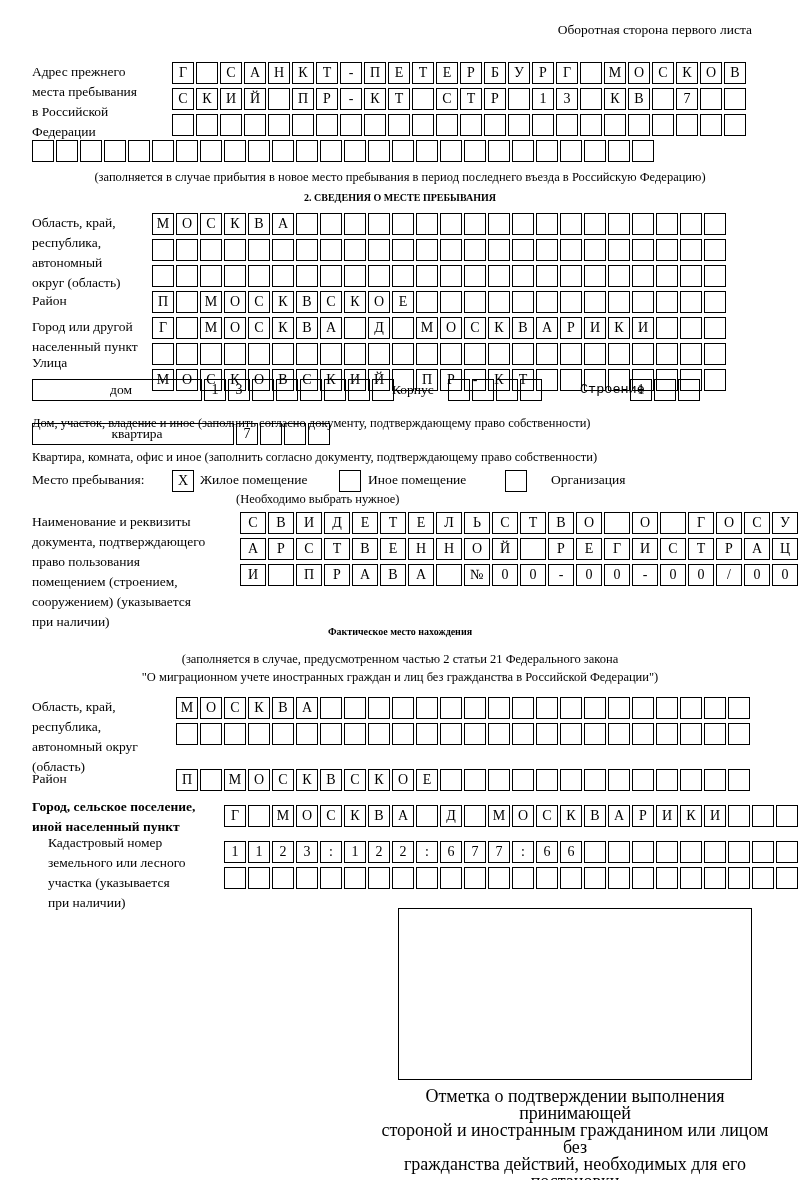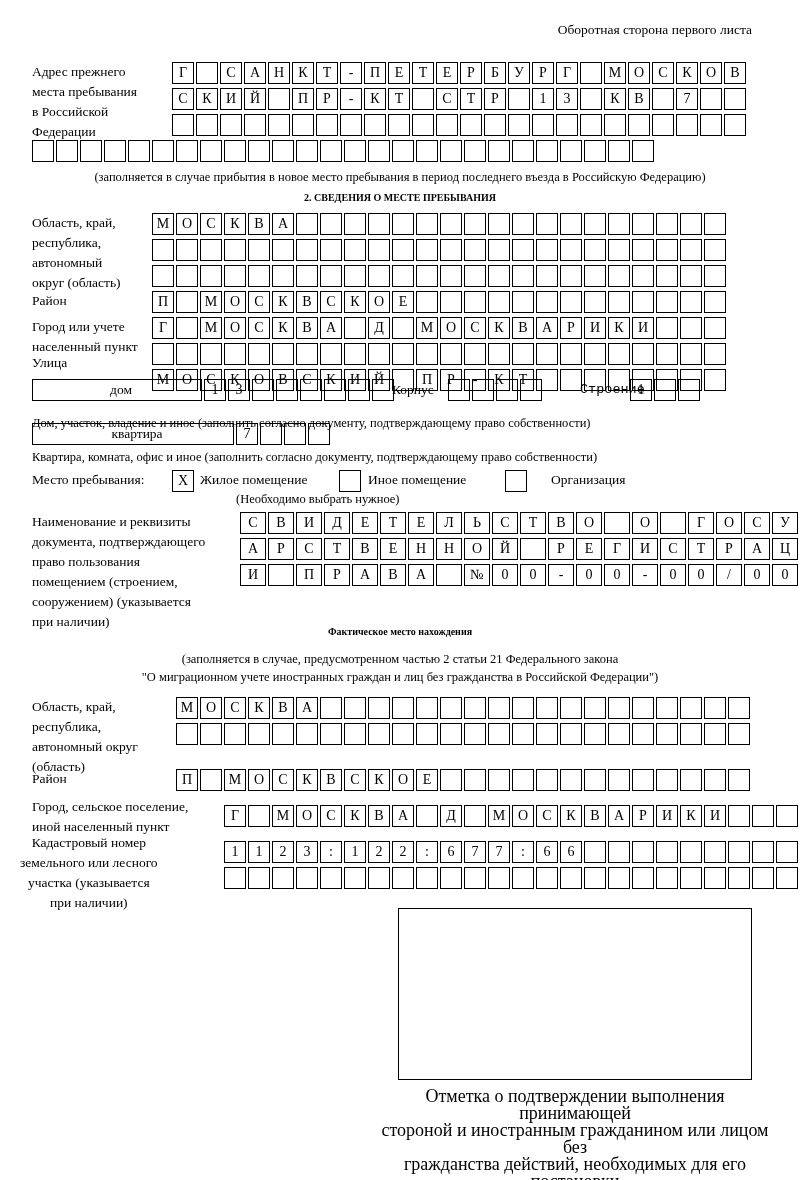--- a/index.html
+++ b/index.html
@@ -311,21 +311,21 @@
       <div class="cell"></div>
       <div class="cell"></div>
       <div class="cell"></div>
       <div class="cell"></div>
       <div class="cell"></div>
       <div class="cell"></div>
       <div class="cell"></div>
       <div class="cell"></div>
     </div>
 
-  <div class="lbl" style="left:32px;top:317px;">Город или учете
+  <div class="lbl" style="left:32px;top:317px;">Город или другой
 населенный пункт</div>
   <div class="cells" id="s2-city-1" style="left:152px;top:317px;">
       <div class="cell">Г</div>
       <div class="cell"></div>
       <div class="cell">М</div>
       <div class="cell">О</div>
       <div class="cell">С</div>
       <div class="cell">К</div>
       <div class="cell">В</div>
       <div class="cell">А</div>
@@ -601,21 +601,21 @@
       <div class="cell"></div>
       <div class="cell"></div>
       <div class="cell"></div>
       <div class="cell"></div>
       <div class="cell"></div>
       <div class="cell"></div>
       <div class="cell"></div>
       <div class="cell"></div>
     </div>
 
-  <div class="lbl" style="left:32px;top:797px;">Город, сельское поселение,
+  <div class="lbl" style="left:32px;top:797px;font-weight:bold;">Город, сельское поселение,
 иной населенный пункт</div>
   <div class="cells" id="al-city" style="left:224px;top:805px;">
       <div class="cell">Г</div>
       <div class="cell"></div>
       <div class="cell">М</div>
       <div class="cell">О</div>
       <div class="cell">С</div>
       <div class="cell">К</div>
       <div class="cell">В</div>
       <div class="cell">А</div>
@@ -630,21 +630,21 @@
       <div class="cell">А</div>
       <div class="cell">Р</div>
       <div class="cell">И</div>
       <div class="cell">К</div>
       <div class="cell">И</div>
       <div class="cell"></div>
       <div class="cell"></div>
       <div class="cell"></div>
     </div>
 
-  <div class="lbl" style="left:20px;top:833px;text-align:center;">Кадастровый номер
+  <div class="lbl" style="left:48px;top:833px;">Кадастровый номер
 земельного или лесного
 участка (указывается
 при наличии)</div>
   <div class="cells" id="al-cad-1" style="left:224px;top:841px;">
       <div class="cell">1</div>
       <div class="cell">1</div>
       <div class="cell">2</div>
       <div class="cell">3</div>
       <div class="cell">:</div>
       <div class="cell">1</div>

